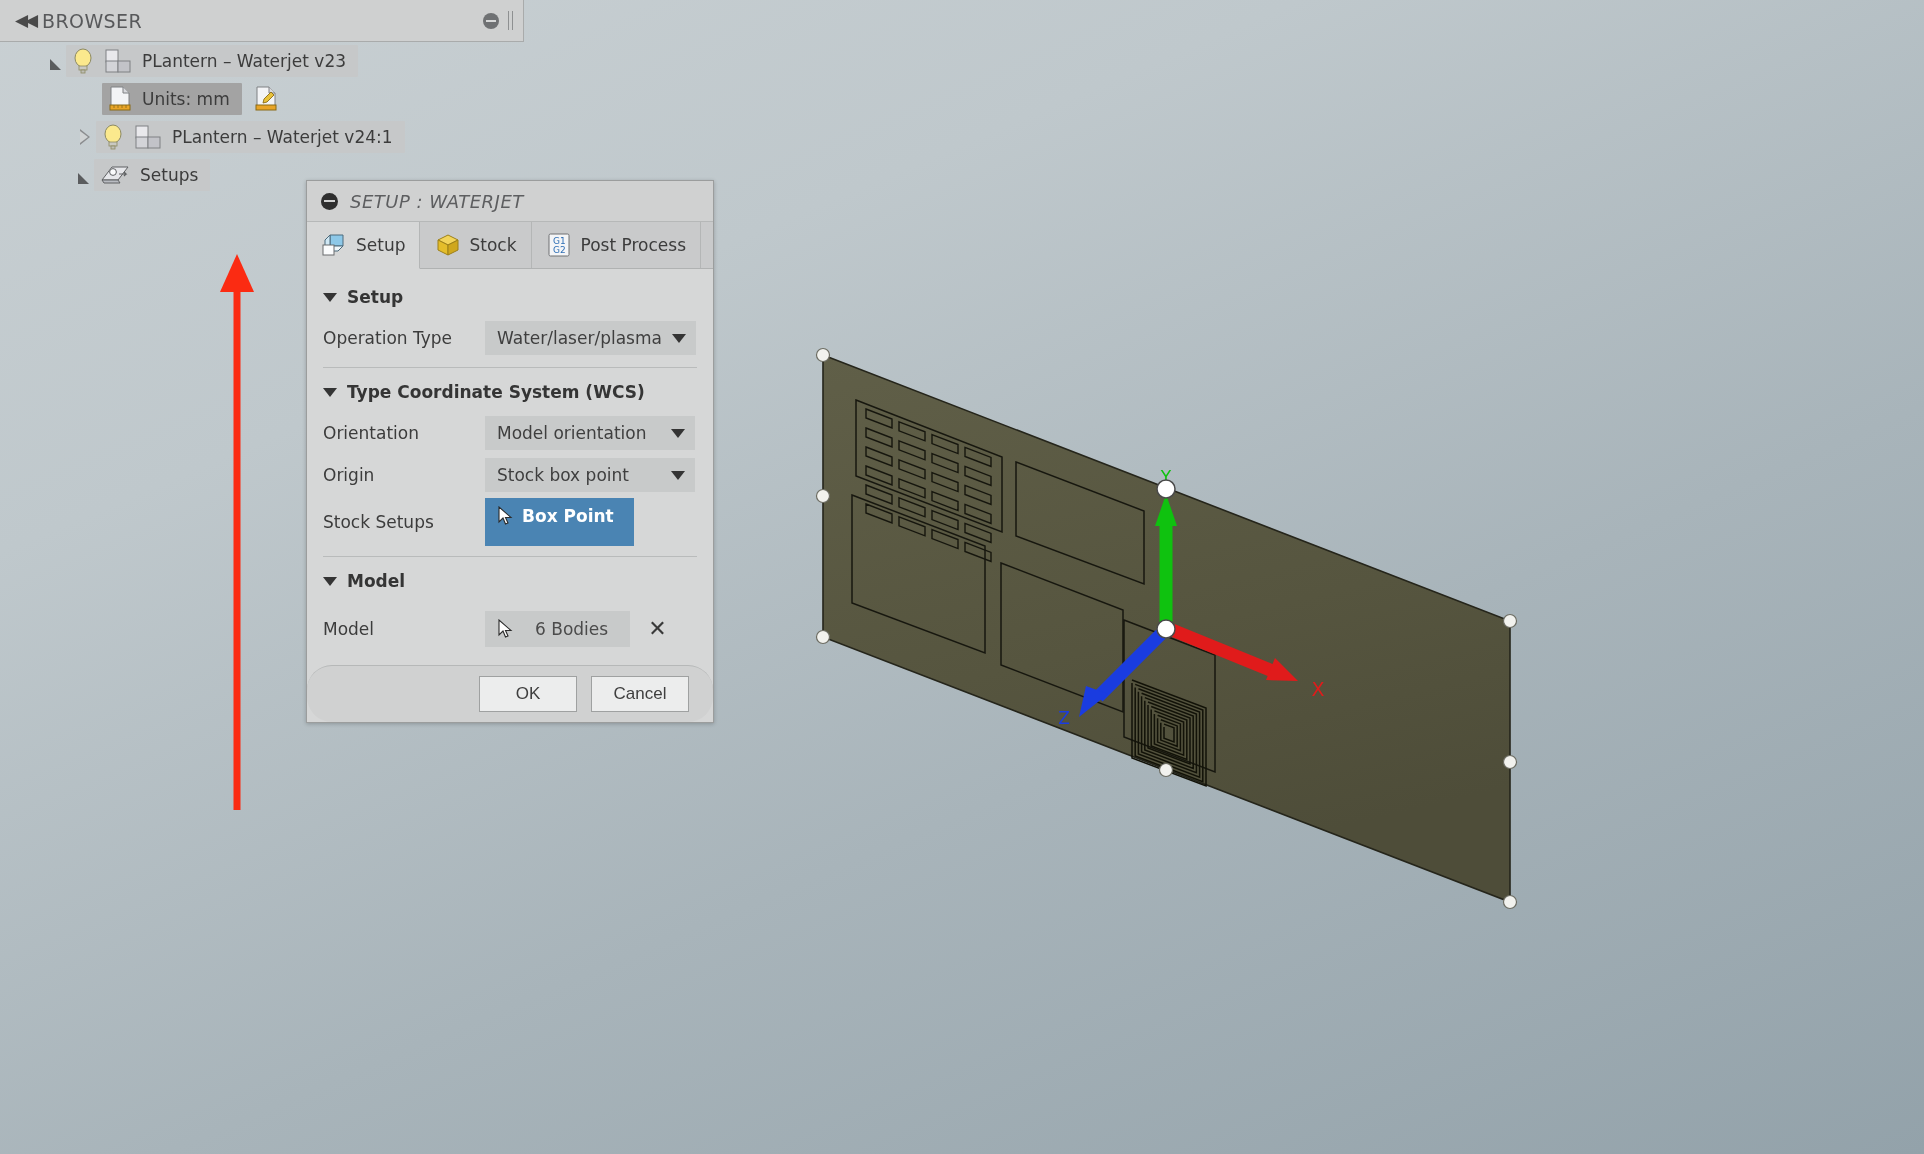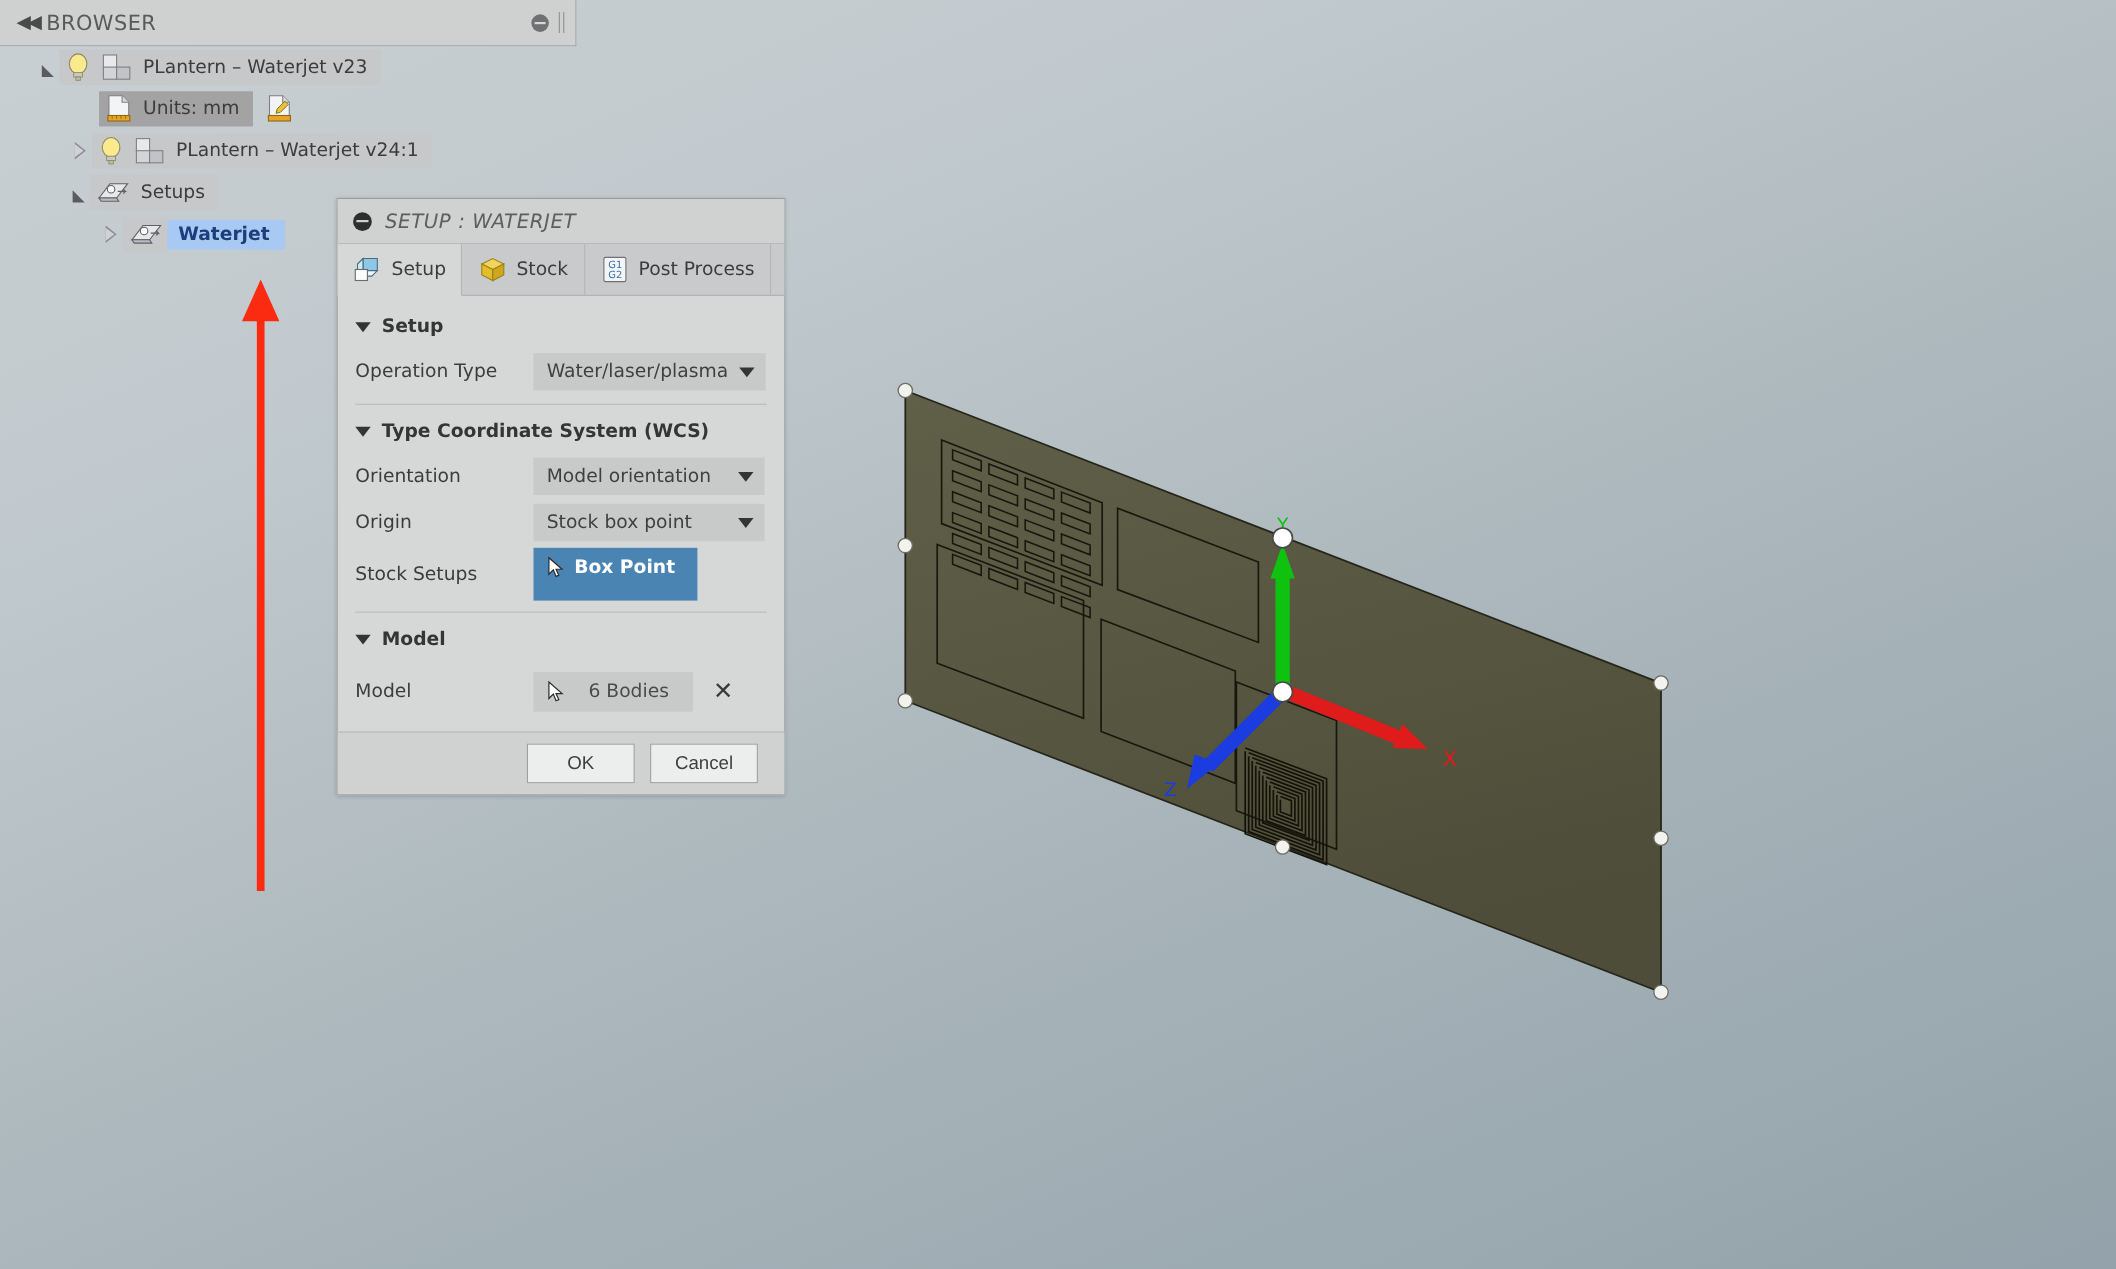--- a/index.html
+++ b/index.html
@@ -32,21 +32,21 @@
   .hdr-right{margin-left:auto;display:flex;align-items:center;gap:9px;padding-right:10px;}
   .minus-circle{
     width:16px;height:16px;border-radius:50%;background:#6f7173;position:relative;
   }
   .minus-circle::after{
     content:"";position:absolute;left:3px;right:3px;top:7px;height:2px;background:#d7d8d8;
   }
   .grip{width:3px;height:19px;border-left:1px solid #8e9091;border-right:1px solid #8e9091;}
 
   #tree{
-    position:absolute;left:4px;top:42px;width:524px;
+    position:absolute;left:16px;top:42px;width:524px;
     font-size:17px;color:#3c3c3c;
   }
   .tree-row{
     display:flex;align-items:center;height:38px;position:relative;
   }
   .twisty{
     width:22px;text-align:center;font-size:0;flex:0 0 22px;
   }
   .tri-open,.tri-closed{display:inline-block;}
   .tri-open{
@@ -130,21 +130,21 @@
   }
   .btn-grey{
     background:#c8caca;color:#4b4b4b;font-size:17px;
     padding:8px 22px 8px 12px;display:inline-flex;align-items:center;gap:21px;cursor:pointer;
   }
   .cursor-ico{width:17px;height:20px;display:inline-block;}
   .xclear{font-size:22px;color:#3a3a3a;margin-left:18px;cursor:pointer;line-height:1;}
   .divider{height:1px;background:#b9bbbb;margin:8px 16px 0 16px;}
   #dlg-footer{
     border-top:1px solid #b6b8b8;background:#d0d1d1;height:56px;
-    display:flex;align-items:center;justify-content:flex-end;gap:14px;padding-right:24px;
+    display:flex;align-items:center;justify-content:flex-end;gap:14px;padding-right:24px;border-radius:25px;
   }
   .pbtn{
     background:#eceded;border:1px solid #9fa1a1;font-size:17px;color:#3f3f3f;
     padding:7px 0;width:98px;text-align:center;cursor:pointer;
   }
   .pbtn.wide{width:98px;}
 
   
   #annot{position:absolute;left:180px;top:250px;width:120px;height:570px;pointer-events:none;}
 </style>
@@ -328,32 +328,20 @@
       <svg class="ic ic-setup" viewBox="0 0 30 22">
         <path d="M2,16 L12,3 L28,3 L18,16 Z" fill="#e6e7ea" stroke="#5f6163"></path>
         <path d="M2,16 L18,16 L20,19 L4,19 Z" fill="#b9bcc2" stroke="#5f6163"></path>
         <circle cx="13" cy="8" r="3.4" fill="#fafbfc" stroke="#5f6163"></circle>
         <path d="M19,10 l7,0 l-2,-2 M26,10 l-2,2" fill="none" stroke="#5f6163" stroke-width="1.2"></path>
       </svg>
       <span class="label">Setups</span>
     </span>
   </div>
 
-  <div class="tree-row" style="padding-left:86px;">
-    <span class="twisty"><i class="tri-closed"></i></span>
-    <span class="row-pill" style="padding-right:4px;">
-      <svg class="ic ic-setup" viewBox="0 0 30 22">
-        <path d="M2,16 L12,3 L28,3 L18,16 Z" fill="#e6e7ea" stroke="#5f6163"></path>
-        <path d="M2,16 L18,16 L20,19 L4,19 Z" fill="#b9bcc2" stroke="#5f6163"></path>
-        <circle cx="13" cy="8" r="3.4" fill="#fafbfc" stroke="#5f6163"></circle>
-        <path d="M19,10 l7,0 l-2,-2 M26,10 l-2,2" fill="none" stroke="#5f6163" stroke-width="1.2"></path>
-      </svg>
-    </span>
-    <span class="sel-label">Waterjet</span>
-  </div>
 </div>
 
 <div id="setup-dialog">
 
   <div id="dlg-titlebar">
     <div class="minus-circle"></div>
     <div id="dlg-title">SETUP : WATERJET</div>
   </div>
 
   <div id="tabs">

